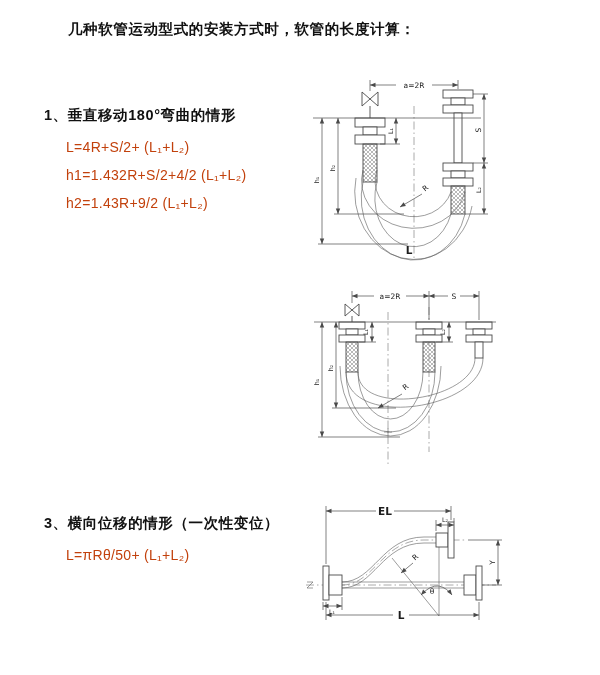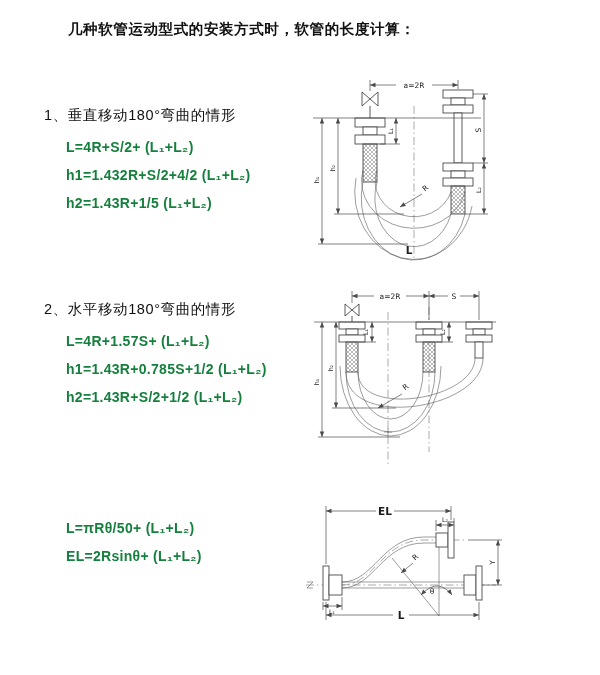--- a/index.html
+++ b/index.html
@@ -2,22 +2,22 @@
 <html><head>
 <meta charset="utf-8">
 <style>
   html,body{margin:0;padding:0;background:#ffffff;}
   .page{position:relative;width:600px;height:675px;background:#ffffff;overflow:hidden;
         font-family:"Liberation Sans","DejaVu Sans",sans-serif;color:#161616;}
   .doc-title{position:absolute;left:34px;top:20px;font-size:14.5px;font-weight:700;
         letter-spacing:0.6px;color:#111;margin-left:34px;}
   .section{position:absolute;left:44px;}
   #sec1{top:106px;} #sec2{top:300px;} #sec3{top:514px;}
-  .sec-heading{font-size:14.5px;font-weight:400;color:#111;margin:0 0 8px 0;letter-spacing:0.6px;}
-  .formula{font-size:14px;font-weight:700;color:#15803d;padding-left:22px;height:28px;
+  .sec-heading{font-size:14.5px;font-weight:700;color:#111;margin:0 0 8px 0;letter-spacing:0.6px;}
+  .formula{font-size:14px;font-weight:400;color:#c2410c;padding-left:22px;height:28px;
         line-height:28px;letter-spacing:0.3px;white-space:pre;}
   svg.diag{position:absolute;}
   #d1{left:308px;top:68px;} #d2{left:310px;top:282px;} #d3{left:296px;top:498px;}
   .ln{stroke:#4a4a4a;stroke-width:0.9;fill:none;}
   .fl{stroke:#4a4a4a;stroke-width:0.9;fill:#ffffff;}
   .hose{stroke:#4a4a4a;stroke-width:0.9;}
   .dim{stroke:#4a4a4a;stroke-width:0.7;fill:none;}
   .thin{stroke:#5a5a5a;stroke-width:0.6;fill:none;}
   .cl{stroke:#7b7b7b;stroke-width:0.65;fill:none;stroke-dasharray:8 3 1.5 3;}
   .mask{fill:#ffffff;stroke:none;}
@@ -28,33 +28,27 @@
 <body>
 
 <div class="page">
 
   <div class="doc-title">几种软管运动型式的安装方式时，软管的长度计算：</div>
 
   <div class="section" id="sec1">
     <div class="sec-heading">1、垂直移动180°弯曲的情形</div>
     <div class="formula">L=4R+S/2+ (L₁+L₂)</div>
     <div class="formula">h1=1.432R+S/2+4/2 (L₁+L₂)</div>
-    <div class="formula">h2=1.43R+1/5 (L₁+L₂)</div>
+    <div class="formula">h2=1.43R+9/2 (L₁+L₂)</div>
   </div>
 
-  <div class="section" id="sec2">
-    <div class="sec-heading">2、水平移动180°弯曲的情形</div>
-    <div class="formula">L=4R+1.57S+ (L₁+L₂)</div>
-    <div class="formula">h1=1.43R+0.785S+1/2 (L₁+L₂)</div>
-    <div class="formula">h2=1.43R+S/2+1/2 (L₁+L₂)</div>
-  </div>
 
   <div class="section" id="sec3">
+    <div class="sec-heading">3、横向位移的情形（一次性变位）</div>
     <div class="formula">L=πRθ/50+ (L₁+L₂)</div>
-    <div class="formula">EL=2Rsinθ+ (L₁+L₂)</div>
   </div>
 
   <svg id="d1" class="diag" width="285" height="197" viewBox="0 0 285 197">
     <defs>
       <marker id="m1" viewBox="0 0 10 10" markerWidth="7.5" markerHeight="5.5" refX="10" refY="5" orient="auto-start-reverse" markerUnits="userSpaceOnUse">
         <path d="M0,1 L10,5 L0,9 z" fill="#4a4a4a"></path>
       </marker>
       <pattern id="p1" width="4" height="4" patternUnits="userSpaceOnUse">
         <path d="M0,0 L4,4 M4,0 L0,4" stroke="#8a8a8a" stroke-width="0.6"></path>
       </pattern>

